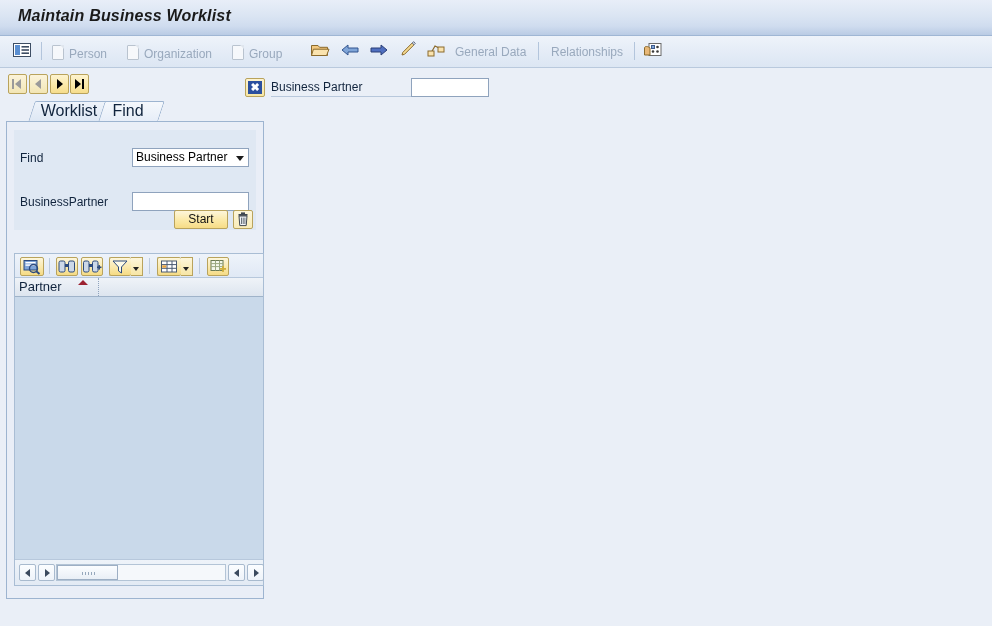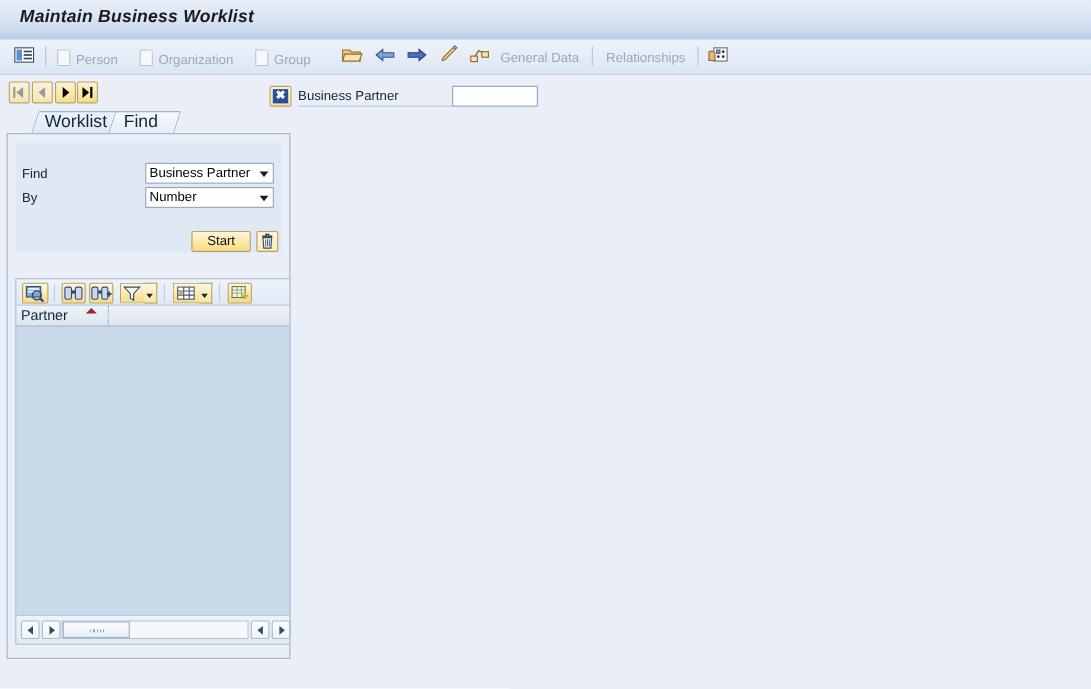--- a/index.html
+++ b/index.html
@@ -371,28 +371,25 @@
     <div class="findbox">
 
       <div class="frow" style="top:18px;">
         <div class="flabel">Find</div>
         <div class="fsel" style="left:118px;top:0;">
           <span>Business Partner</span>
           <span class="arrow"></span>
         </div>
       </div>
 
-      <div class="frow" style="top:40px;">
-        <div class="flabel">By</div>
-        <div class="fsel" style="left:118px;top:0;">
-          <span>Number</span>
-          <span class="arrow"></span>
-        </div>
+
+      <div class="frow" style="top:62px;">
+        <div class="flabel">BusinessPartner</div>
+        <input class="ftxt" style="left: 118px; top: 0px;" type="text" value="">
       </div>
-
 
       <div class="startbtn">Start</div>
 
       <div class="trashbtn">
         <svg width="18" height="17" viewBox="0 0 18 17">
           <rect x="4.5" y="3" width="9" height="1.8" fill="#3f4750"></rect>
           <rect x="7" y="1.4" width="4" height="1.6" fill="#3f4750"></rect>
           <path d="M5 5 L13 5 L12.2 14.6 L5.8 14.6 Z" fill="#f2f5f9" stroke="#3f4750"></path>
           <rect x="7" y="6.6" width="1" height="6.4" fill="#6a737d"></rect>
           <rect x="8.7" y="6.6" width="1" height="6.4" fill="#6a737d"></rect>

